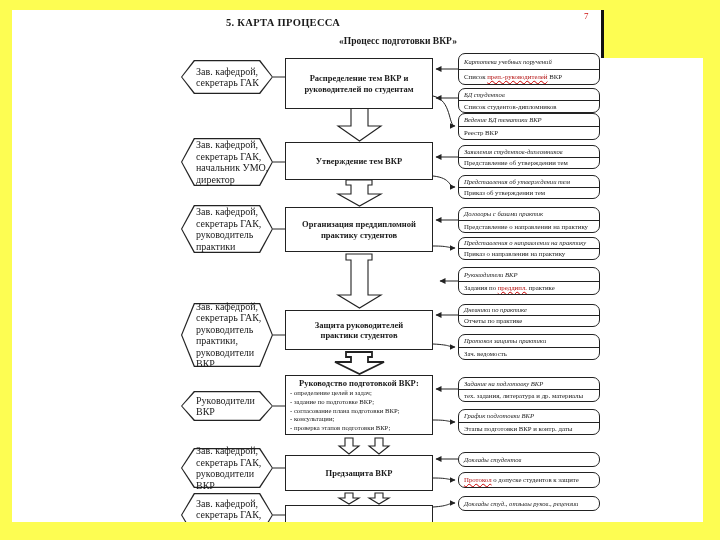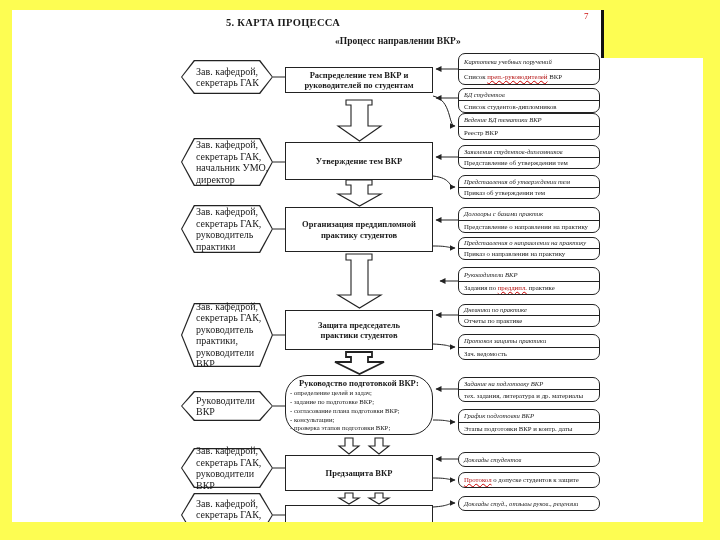--- a/index.html
+++ b/index.html
@@ -10,21 +10,21 @@
   .title{position:absolute;left:186px;top:7px;width:170px;font-size:10.5px;font-weight:bold;text-align:center;letter-spacing:.3px;}
   .subtitle{position:absolute;left:296px;top:26px;width:180px;font-size:9.5px;font-weight:bold;text-align:center;}
   .pageno{position:absolute;left:572px;top:1px;font-size:9px;color:#cc1111;}
   .corner-cut{position:absolute;left:589px;top:0;width:102px;height:48px;background:#fdfd52;border-left:3px solid #111;box-sizing:border-box;}
   .hex{position:absolute;}
   .hex-shape{position:absolute;inset:0;background:#222;clip-path:polygon(0 50%,14% 0,86% 0,100% 50%,86% 100%,14% 100%);}
   .hex-shape-in{position:absolute;inset:1.2px;background:#fff;clip-path:polygon(0 50%,14% 0,86% 0,100% 50%,86% 100%,14% 100%);}
   .hex-text{position:absolute;inset:0;display:flex;align-items:center;padding-left:15px;font-size:10px;line-height:1.15;white-space:pre-line;}
   .pbox{position:absolute;left:273px;width:148px;border:1.4px solid #222;background:#fff;box-sizing:border-box;display:flex;flex-direction:column;align-items:center;justify-content:center;}
   .pbox-label{font-weight:bold;font-size:8.5px;line-height:1.2;text-align:center;white-space:pre-line;}
-  .pbox-list{justify-content:flex-end;padding-top:2px;border-radius:22px;}
+  .pbox-list{justify-content:flex-start;padding-top:2px;}
   .pbox-bullets{font-weight:normal;font-size:6.7px;line-height:1.3;text-align:left;white-space:pre-line;width:100%;box-sizing:border-box;padding:1px 4px;}
   .doc{position:absolute;left:446px;width:142px;border:1px solid #222;border-radius:7px;background:#fff;box-sizing:border-box;display:flex;flex-direction:column;overflow:hidden;}
   .doc-top{font-style:italic;font-size:6.6px;line-height:1.1;padding:0 5px;border-bottom:1px solid #222;flex:1;display:flex;align-items:center;}
   .doc-bot{font-size:6.8px;line-height:1.1;padding:0 5px;flex:1;display:flex;align-items:center;white-space:pre-wrap;flex-wrap:wrap;}
   .noline{border-bottom:none;}
   .red-word{color:#b31111;text-decoration:underline wavy #cc0000 1px;}
 </style>
 </head>
 <body>
 
@@ -72,21 +72,21 @@
         <path d="M334,244 L360,244 L360,250 L356,250 L356,285 L369,285 L347.5,298 L326,285 L339,285 L339,250 L334,250 Z"></path>
         <path d="M334,342 L360,342 L360,347 L356,347 L356,352 L372,352 L347.5,364 L323,352 L339,352 L339,347 L334,347 Z" stroke-width="1.8"></path>
         <path d="M333,428 L341,428 L341,436 L347,436 L337,444 L327,436 L333,436 Z"></path>
         <path d="M363,428 L371,428 L371,436 L377,436 L367,444 L357,436 L363,436 Z"></path>
         <path d="M333,483 L341,483 L341,488 L347,488 L337,494 L327,488 L333,488 Z"></path>
         <path d="M363,483 L371,483 L371,488 L377,488 L367,494 L357,488 L363,488 Z"></path>
       </g>
     </svg>
 
     <div class="title">5. КАРТА ПРОЦЕССА</div>
-    <div class="subtitle">«Процесс направлении ВКР»</div>
+    <div class="subtitle">«Процесс подготовки ВКР»</div>
     <span class="pageno">7</span>
     <div class="corner-cut"></div>
 
     <div class="hex" style="left:169px;top:50px;width:92px;height:34px">
         <div class="hex-shape"></div>
         <div class="hex-shape-in"></div>
         <div class="hex-text">Зав. кафедрой,
 секретарь ГАК</div>
       </div>
     <div class="hex" style="left:169px;top:128px;width:92px;height:48px">
@@ -130,33 +130,33 @@
 ВКР</div>
       </div>
     <div class="hex" style="left:169px;top:483px;width:92px;height:44px">
         <div class="hex-shape"></div>
         <div class="hex-shape-in"></div>
         <div class="hex-text">Зав. кафедрой,
 секретарь ГАК,
 председатель</div>
       </div>
 
-    <div class="pbox" style="top:57px;height:26px">
+    <div class="pbox" style="top:48px;height:51px">
         <span class="pbox-label">Распределение тем ВКР и
 руководителей по студентам</span>
       </div>
     <div class="pbox" style="top:132px;height:38px">
         <span class="pbox-label">Утверждение тем ВКР</span>
       </div>
     <div class="pbox" style="top:197px;height:45px">
         <span class="pbox-label">Организация преддипломной
 практику студентов</span>
       </div>
     <div class="pbox" style="top:300px;height:40px">
-        <span class="pbox-label">Защита председатель
+        <span class="pbox-label">Защита руководителей
 практики студентов</span>
       </div>
     <div class="pbox pbox-list" style="top:365px;height:60px">
       <span class="pbox-label">Руководство подготовкой ВКР:</span>
       <span class="pbox-bullets">- определение целей и задач;
 - задание по подготовке ВКР;
 - согласование плана подготовки ВКР;
 - консультации;
 - проверка этапов подготовки ВКР;</span>
     </div>

